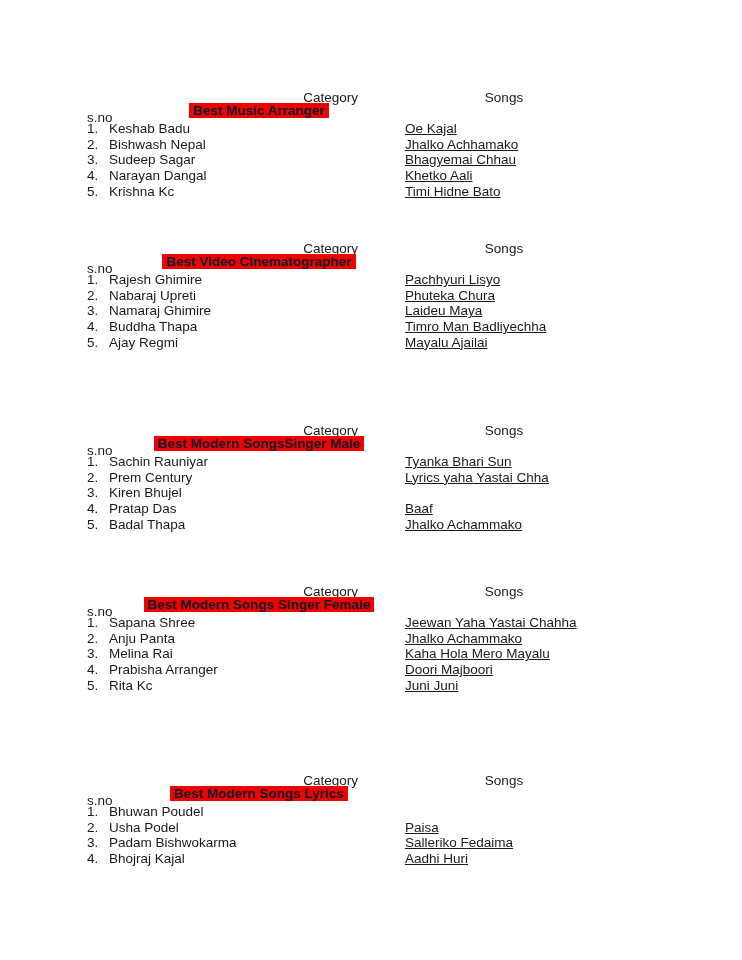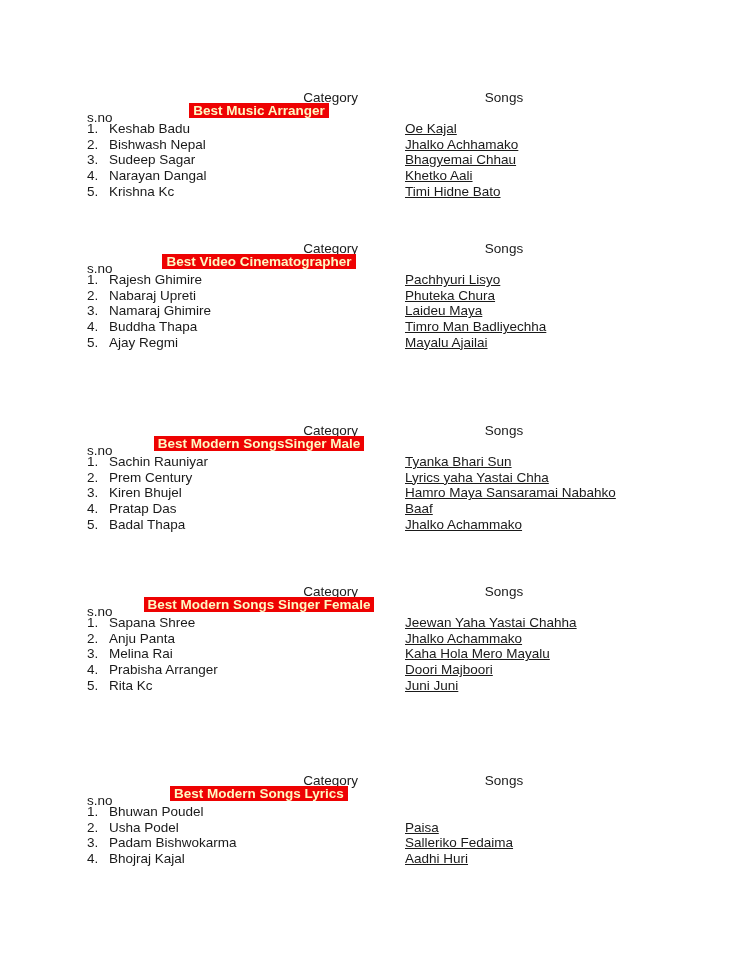--- a/index.html
+++ b/index.html
@@ -38,21 +38,21 @@
     position: absolute;
     left: 87px;
     top: 13px;
     width: 344px;
     height: 16px;
     text-align: center;
   }
   .cat-band {
     display: inline-block;
     background: #ee0202;
-    color: #fef9c3;
+    color: #0f172a;
     font-weight: bold;
     padding: 0 4px;
     line-height: 15px;
     white-space: nowrap;
   }
 
   .rows { position: absolute; left: 0; top: 31px; width: 742px; }
   .row { position: relative; height: 15.7px; }
   .row-no   { position: absolute; left: 87px;  white-space: nowrap; }
   .row-name { position: absolute; left: 109px; white-space: nowrap; }
@@ -155,21 +155,20 @@
         <span class="row-song">Tyanka Bhari Sun</span>
       </div>
       <div class="row">
         <span class="row-no">2.</span>
         <span class="row-name">Prem Century</span>
         <span class="row-song">Lyrics yaha Yastai Chha</span>
       </div>
       <div class="row">
         <span class="row-no">3.</span>
         <span class="row-name">Kiren Bhujel</span>
-        <span class="row-song">Hamro Maya Sansaramai Nabahko</span>
       </div>
       <div class="row">
         <span class="row-no">4.</span>
         <span class="row-name">Pratap Das</span>
         <span class="row-song">Baaf</span>
       </div>
       <div class="row">
         <span class="row-no">5.</span>
         <span class="row-name">Badal Thapa</span>
         <span class="row-song">Jhalko Achammako</span>

